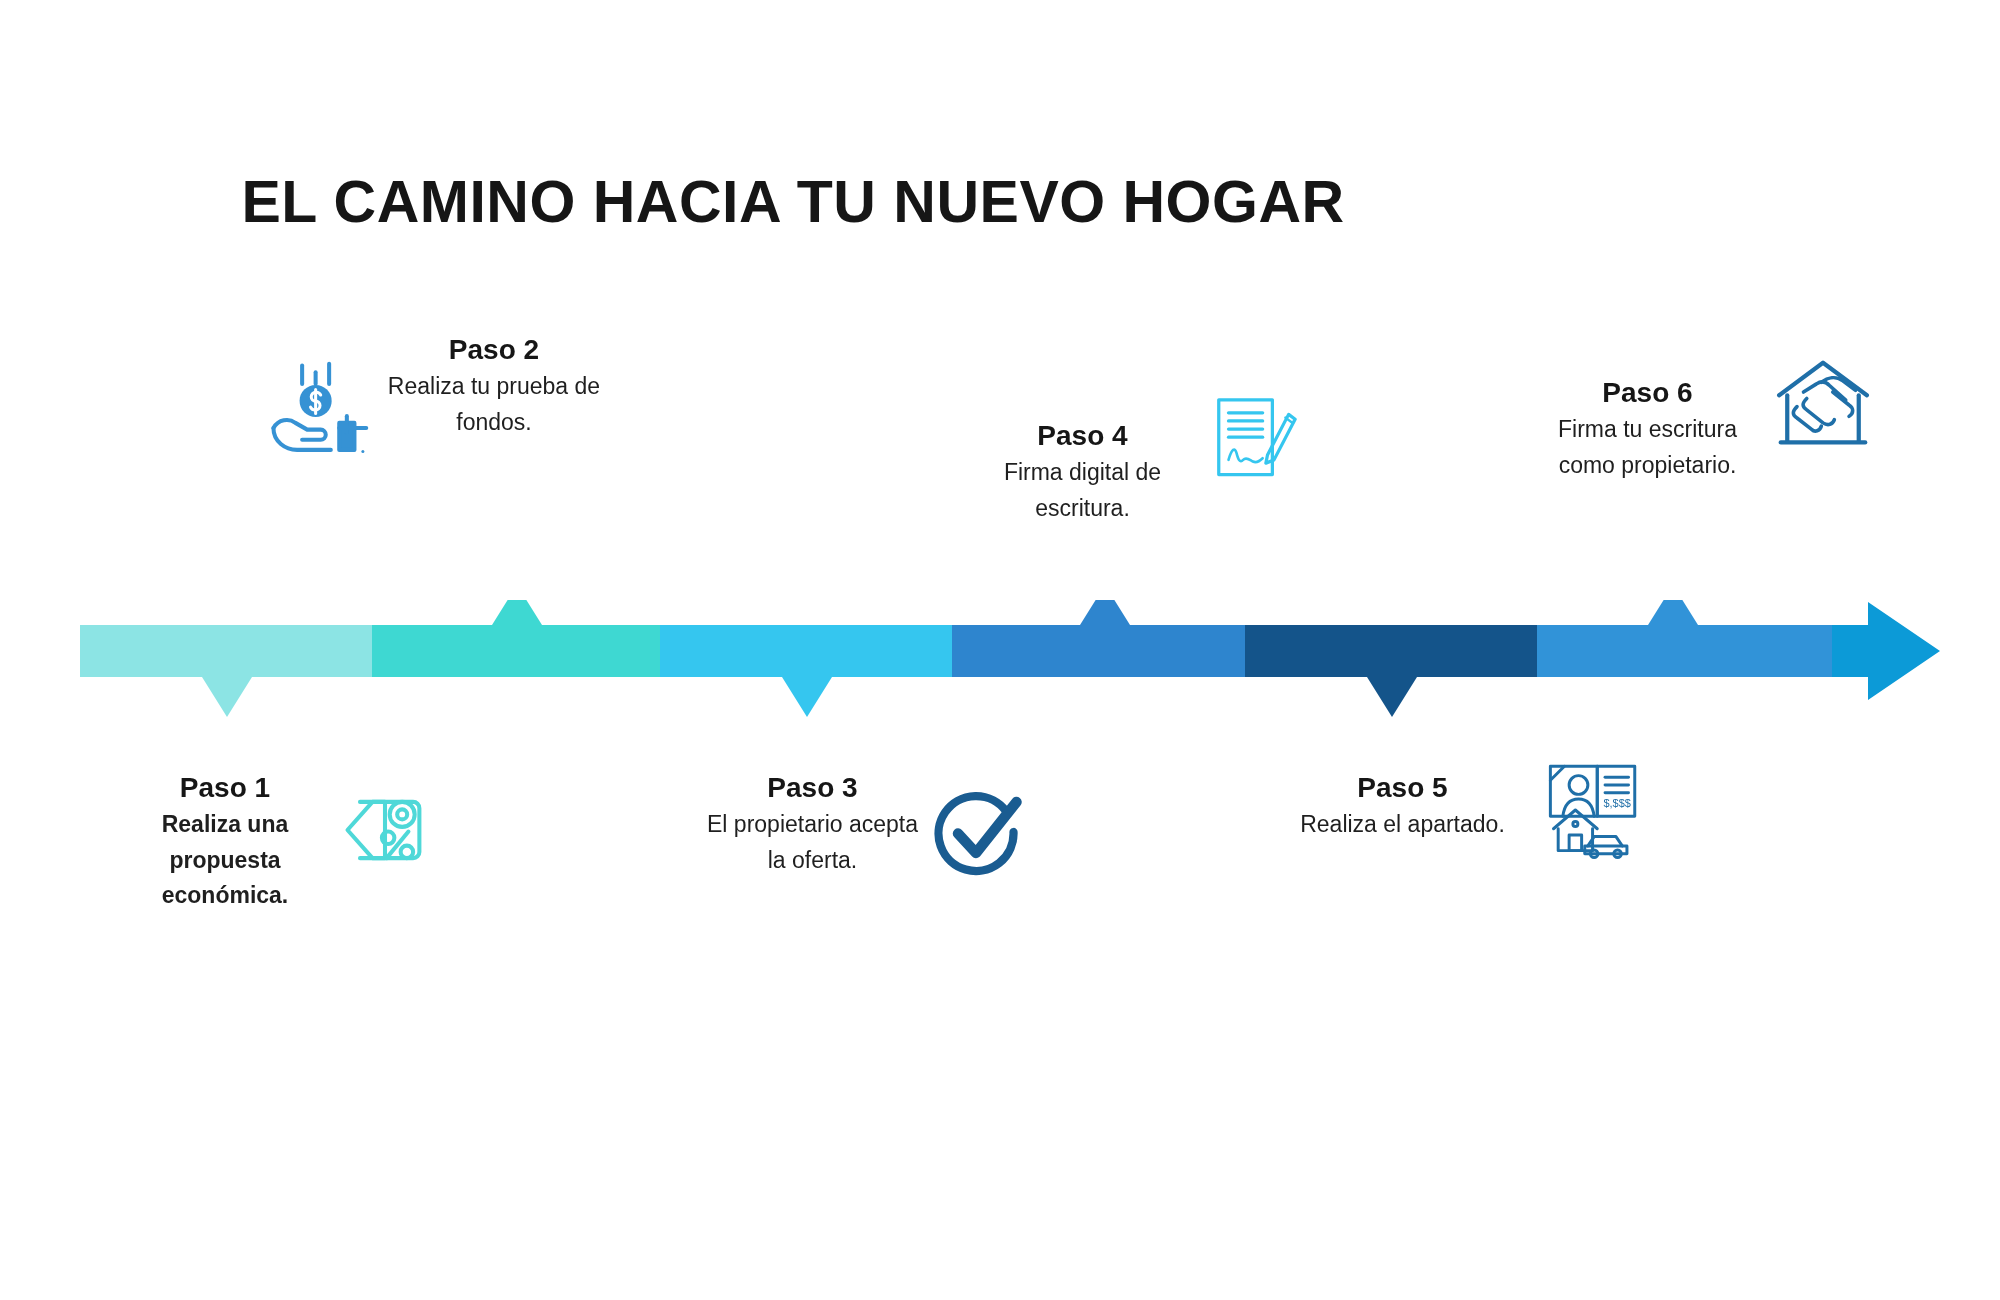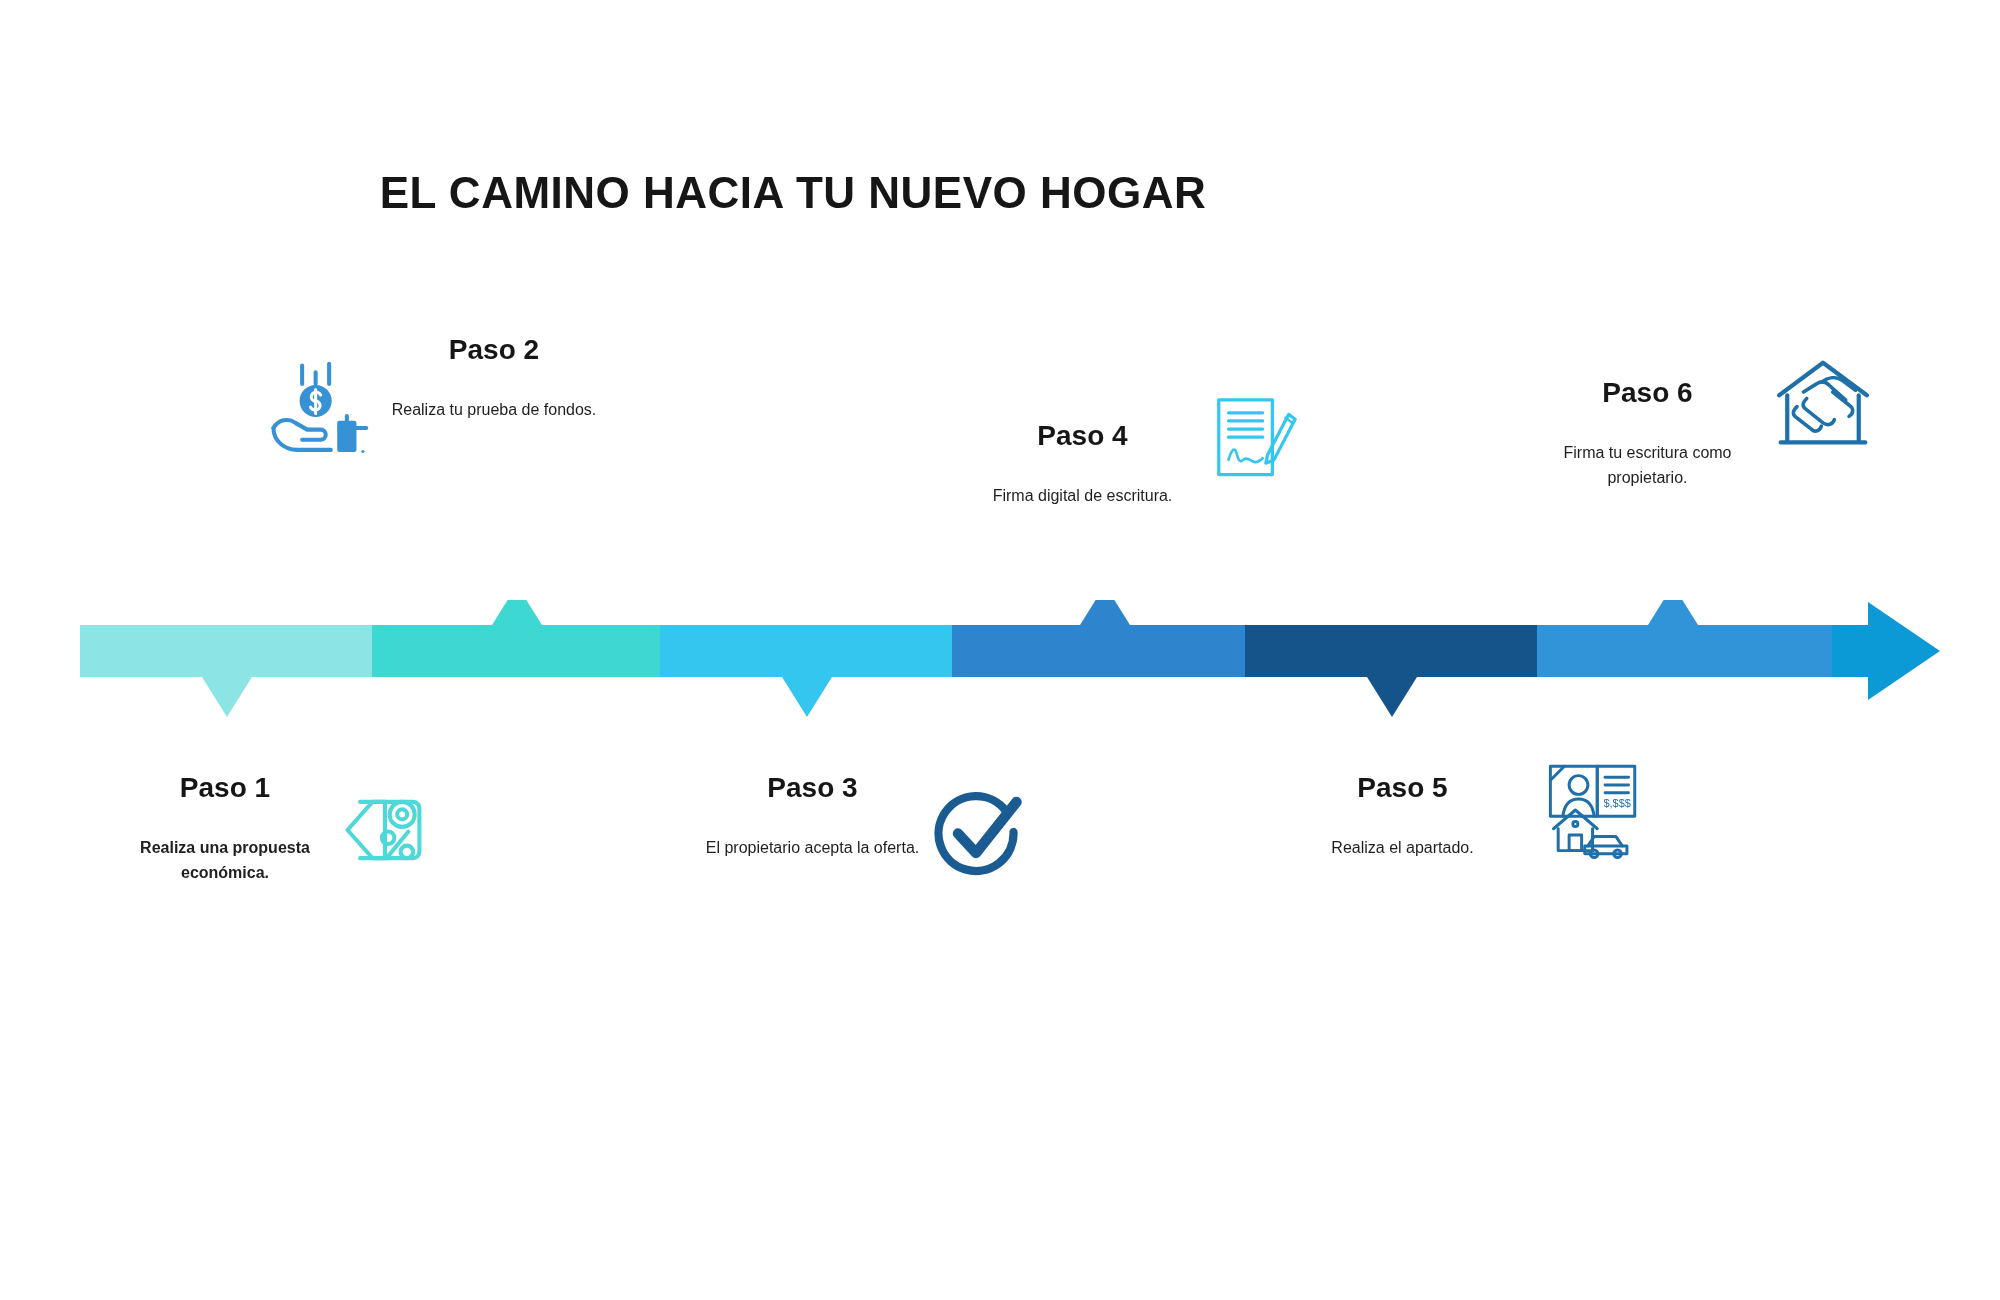--- a/index.html
+++ b/index.html
@@ -15,21 +15,21 @@
     font-family: "Liberation Sans", sans-serif;
     color: #1d1d1d;
   }
 
   #page-title {
     position: absolute;
     left: 0;
     top: 168px;
     width: 1586px;
     text-align: center;
-    font-size: 44px;
+    font-size: 59px;
     font-weight: bold;
     letter-spacing: 0.5px;
     color: #161616;
     white-space: nowrap;
   }
 
   
   #timeline {
     position: absolute;
     left: 0;
@@ -51,26 +51,26 @@
   }
   .step-title {
     font-size: 28px;
     font-weight: bold;
     color: #161616;
     text-align: center;
     line-height: 1.25;
     white-space: nowrap;
   }
   .step-desc {
-    font-size: 16px;
+    font-size: 23px;
     font-weight: normal;
     color: #1f1f1f;
     text-align: center;
     line-height: 1.55;
-    margin-top: 31px;
+    margin-top: 2px;
   }
   .step-icon {
     flex: 0 0 auto;
     display: block;
   }
 
   
   .step.top  { align-items: flex-start; }
   
   .step.bottom { align-items: flex-start; }

